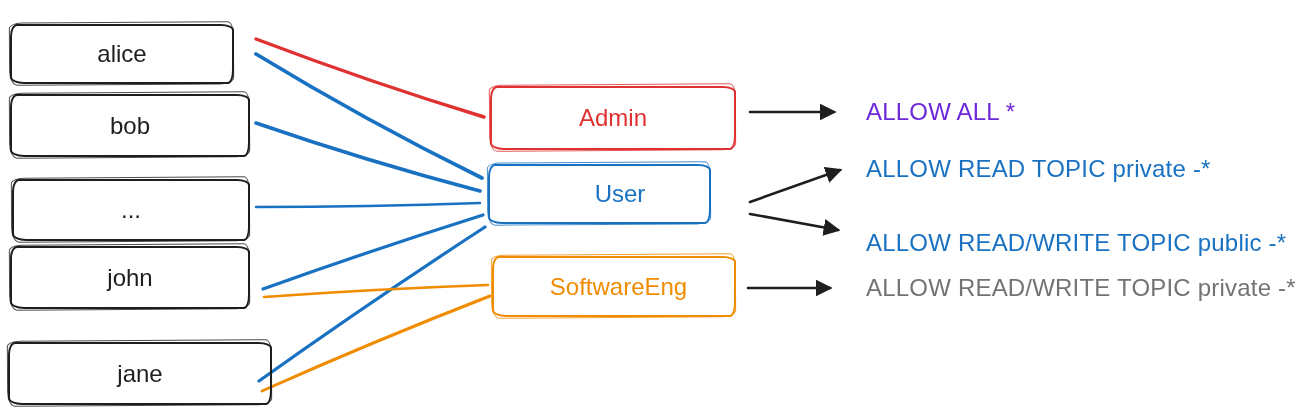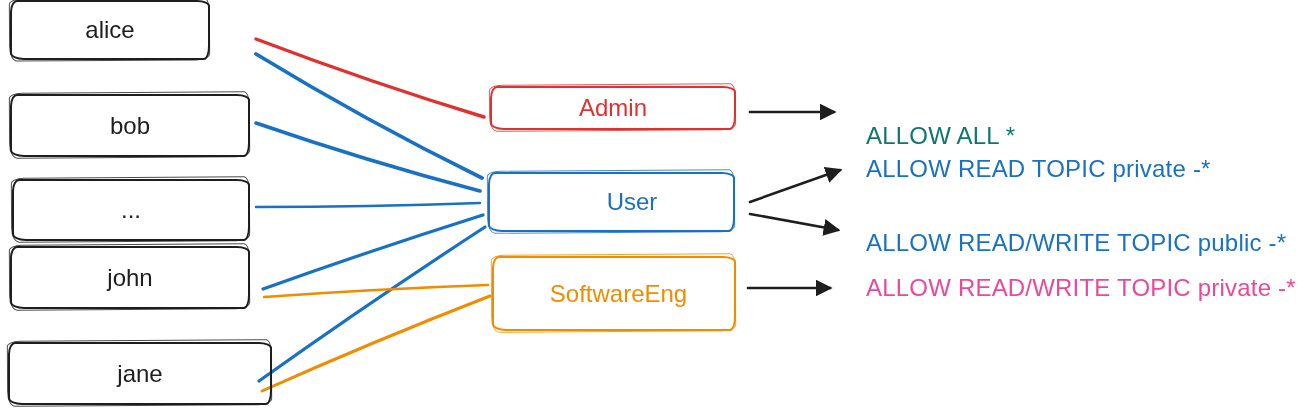--- a/index.html
+++ b/index.html
@@ -21,23 +21,23 @@
     transform:rotate(-0.35deg);opacity:.8;pointer-events:none;
   }
   .box-black{--c:#1e1e1e;}
   .box-red{--c:#e03131;}
   .box-blue{--c:#1971c2;}
   .box-orange{--c:#f08c00;}
   .perm{
     position:absolute;left:866px;height:28px;display:flex;align-items:center;
     font-size:24px;white-space:nowrap;letter-spacing:.2px;
   }
-  .t-red{color:#0f766e;margin-top:24px;}
+  .t-red{color:#6d28d9;}
   .t-blue{color:#1971c2;text-align:right;}
-  .t-orange{color:#ec4899;}
+  .t-orange{color:#737373;}
 </style>
 </head>
 <body>
 
 <div id="stage">
 
   <svg id="wires" viewBox="0 0 1305 415" xmlns="http://www.w3.org/2000/svg">
     <defs>
       <marker id="arrowhead" viewBox="0 0 10 10" refX="8.5" refY="5" markerWidth="6.5" markerHeight="6.5" orient="auto-start-reverse">
         <path d="M0,0 L10,5 L0,10 z" fill="#1e1e1e"></path>
@@ -52,43 +52,43 @@
     <path d="M259,381 Q370,302 485,227" fill="none" stroke-width="3.2" stroke-linecap="round" stroke="#1971c2"></path>
     <path d="M264,297 Q375,289 488,285" fill="none" stroke-width="2.6" stroke-linecap="round" stroke="#f08c00"></path>
     <path d="M262,391 Q374,341 490,296" fill="none" stroke-width="3" stroke-linecap="round" stroke="#f08c00"></path>
 
     <path d="M750,112 L834,112" fill="none" stroke-width="2.6" stroke-linecap="round" marker-end="url(#arrowhead)" stroke="#1e1e1e"></path>
     <path d="M750,202 L840,170" fill="none" stroke-width="2.6" stroke-linecap="round" marker-end="url(#arrowhead)" stroke="#1e1e1e"></path>
     <path d="M750,214 L838,230" fill="none" stroke-width="2.6" stroke-linecap="round" marker-end="url(#arrowhead)" stroke="#1e1e1e"></path>
     <path d="M748,288 L830,288" fill="none" stroke-width="2.6" stroke-linecap="round" marker-end="url(#arrowhead)" stroke="#1e1e1e"></path>
   </svg>
 
-  <div class="box box-black" style="left:10px;top:0;width:200px;height:60px;">
+  <div class="box box-black" style="left:10px;top:24px;width:224px;height:60px;">
     <span>alice</span>
   </div>
   <div class="box box-black" style="left:10px;top:94px;width:240px;height:63px;">
     <span>bob</span>
   </div>
   <div class="box box-black" style="left:12px;top:179px;width:238px;height:62px;">
     <span>...</span>
   </div>
   <div class="box box-black" style="left:10px;top:246px;width:240px;height:63px;">
     <span>john</span>
   </div>
   <div class="box box-black" style="left:8px;top:342px;width:264px;height:63px;">
     <span>jane</span>
   </div>
 
-  <div class="box box-red" style="left:490px;top:86px;width:246px;height:44px;">
+  <div class="box box-red" style="left:490px;top:86px;width:246px;height:64px;">
     <span>Admin</span>
   </div>
-  <div class="box box-blue" style="left:488px;top:172px;width:247px;height:60px;padding-left:41px;">
+  <div class="box box-blue" style="left:488px;top:164px;width:223px;height:60px;padding-left:41px;">
     <span>User</span>
   </div>
-  <div class="box box-orange" style="left:492px;top:256px;width:244px;height:75px;padding-left:9px;">
+  <div class="box box-orange" style="left:492px;top:256px;width:244px;height:61px;padding-left:9px;">
     <span>SoftwareEng</span>
   </div>
 
   <div class="perm t-red" style="top:98px;">ALLOW ALL *</div>
   <div class="perm t-blue" style="top:155px;">ALLOW READ TOPIC private -*</div>
   <div class="perm t-blue" style="top:229px;">ALLOW READ/WRITE TOPIC public -*</div>
   <div class="perm t-orange" style="top:274px;">ALLOW READ/WRITE TOPIC private -*</div>
 
 </div>
 

